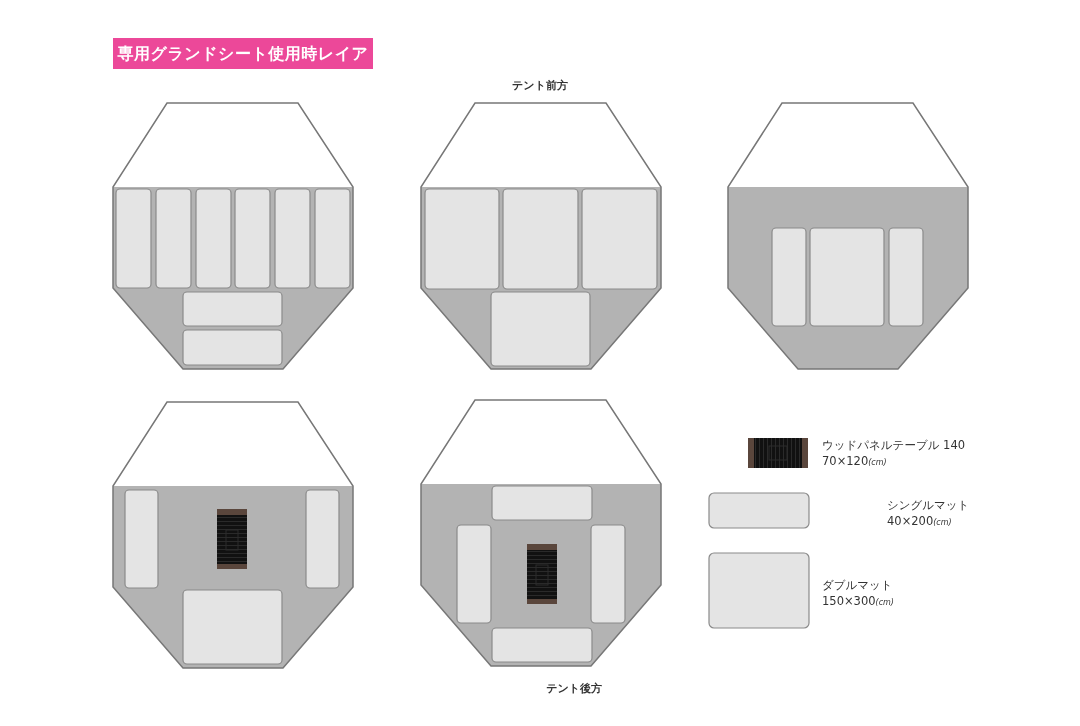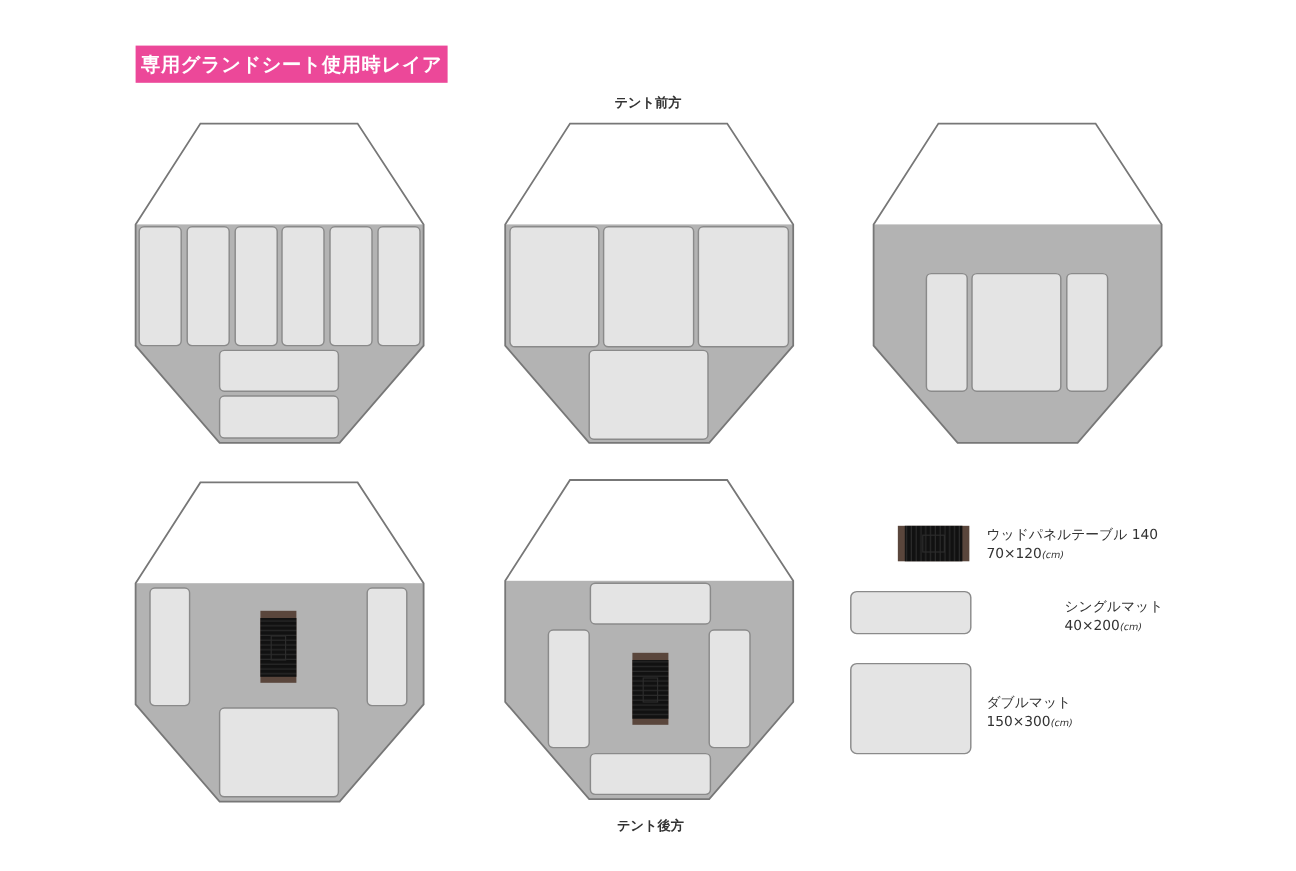--- a/index.html
+++ b/index.html
@@ -11,21 +11,21 @@
   .legend-item{position:absolute;}
   .legend-text{position:absolute;font-size:11.5px;color:#333;line-height:16px;white-space:nowrap;}
   .legend-text .unit{font-size:8px;font-style:italic;}
 </style>
 </head>
 <body>
 
 <div class="title-bar">専用グランドシート使用時レイアウト例</div>
 
 <div class="dir-label" style="left:480px;top:78px;">テント前方</div>
-<div class="dir-label" style="left:482px;top:681px;">テント後方</div>
+<div class="dir-label" style="left:482px;top:681px;text-align:right;">テント後方</div>
 
 <svg width="0" height="0" style="position:absolute">
   <defs>
     <clipPath id="tentclip">
       <polygon points="54,0 185,0 240,84 240,185 170,266 70,266 0,185 0,84"></polygon>
     </clipPath>
     <clipPath id="tentclipB">
       <polygon points="54,0 185,0 240,84 240,185 170,266 70,266 0,185 0,84"></polygon>
     </clipPath>
     <pattern id="tablestripes" width="4" height="10" patternUnits="userSpaceOnUse">

